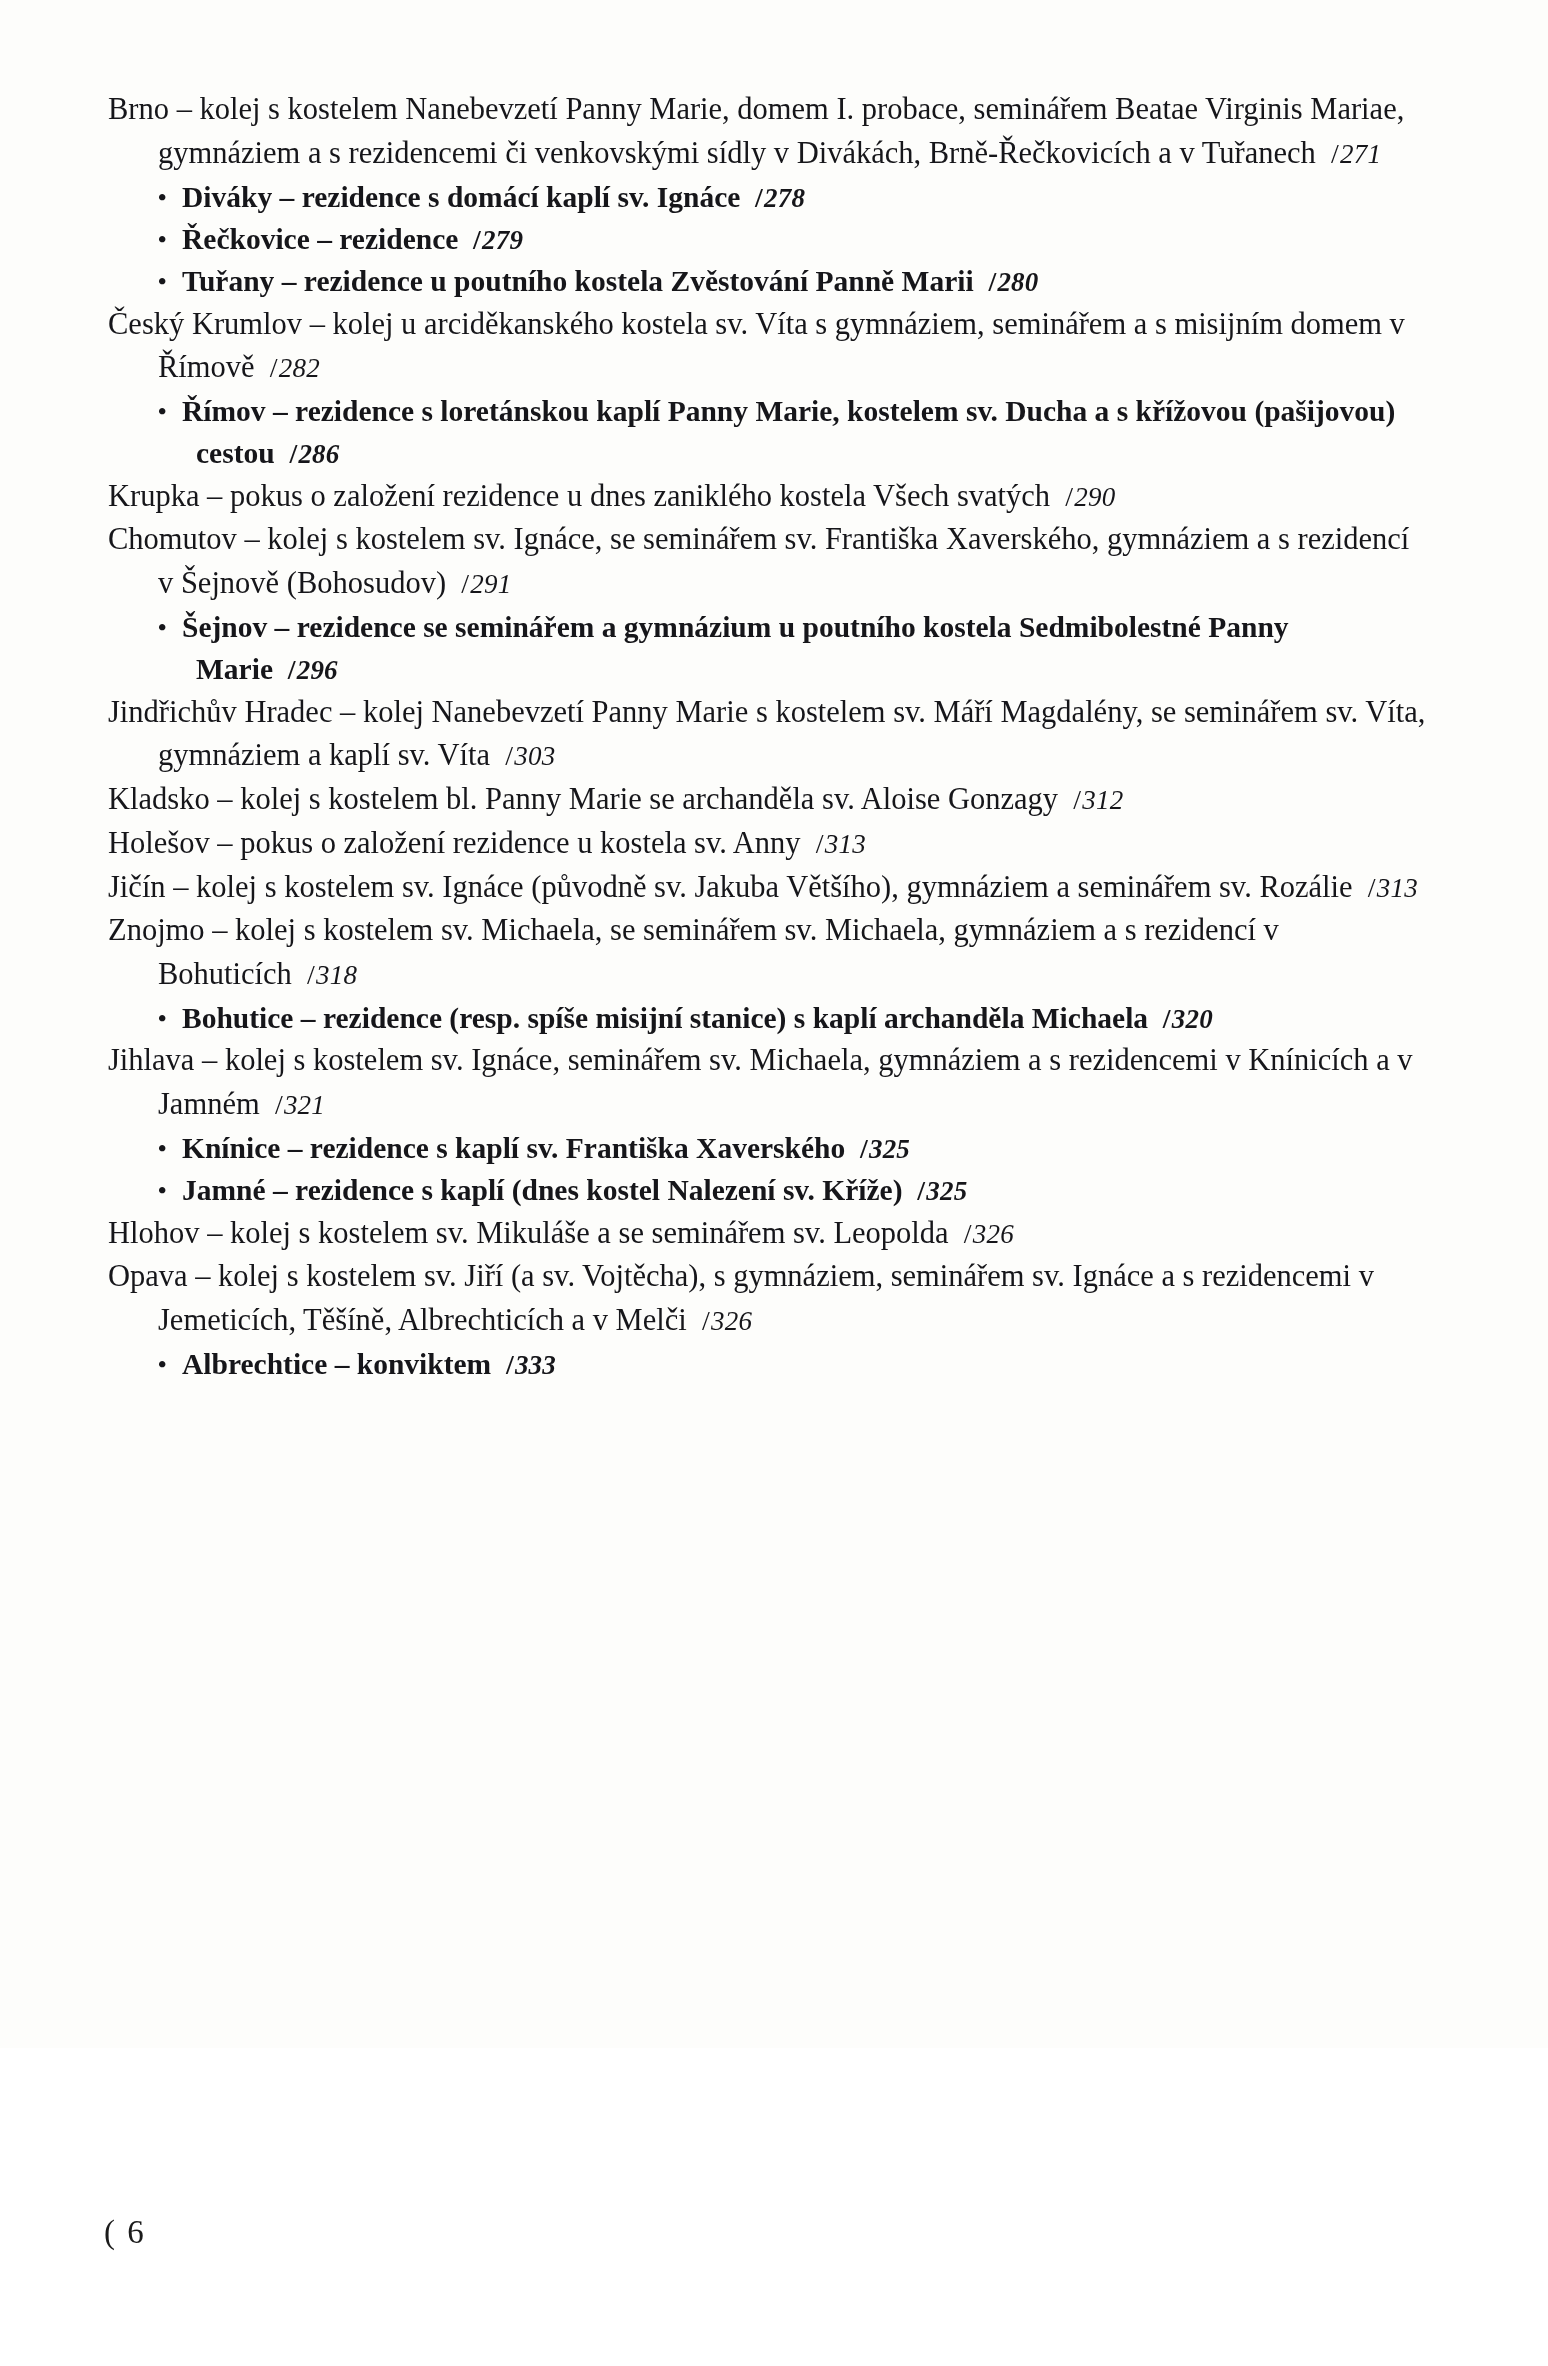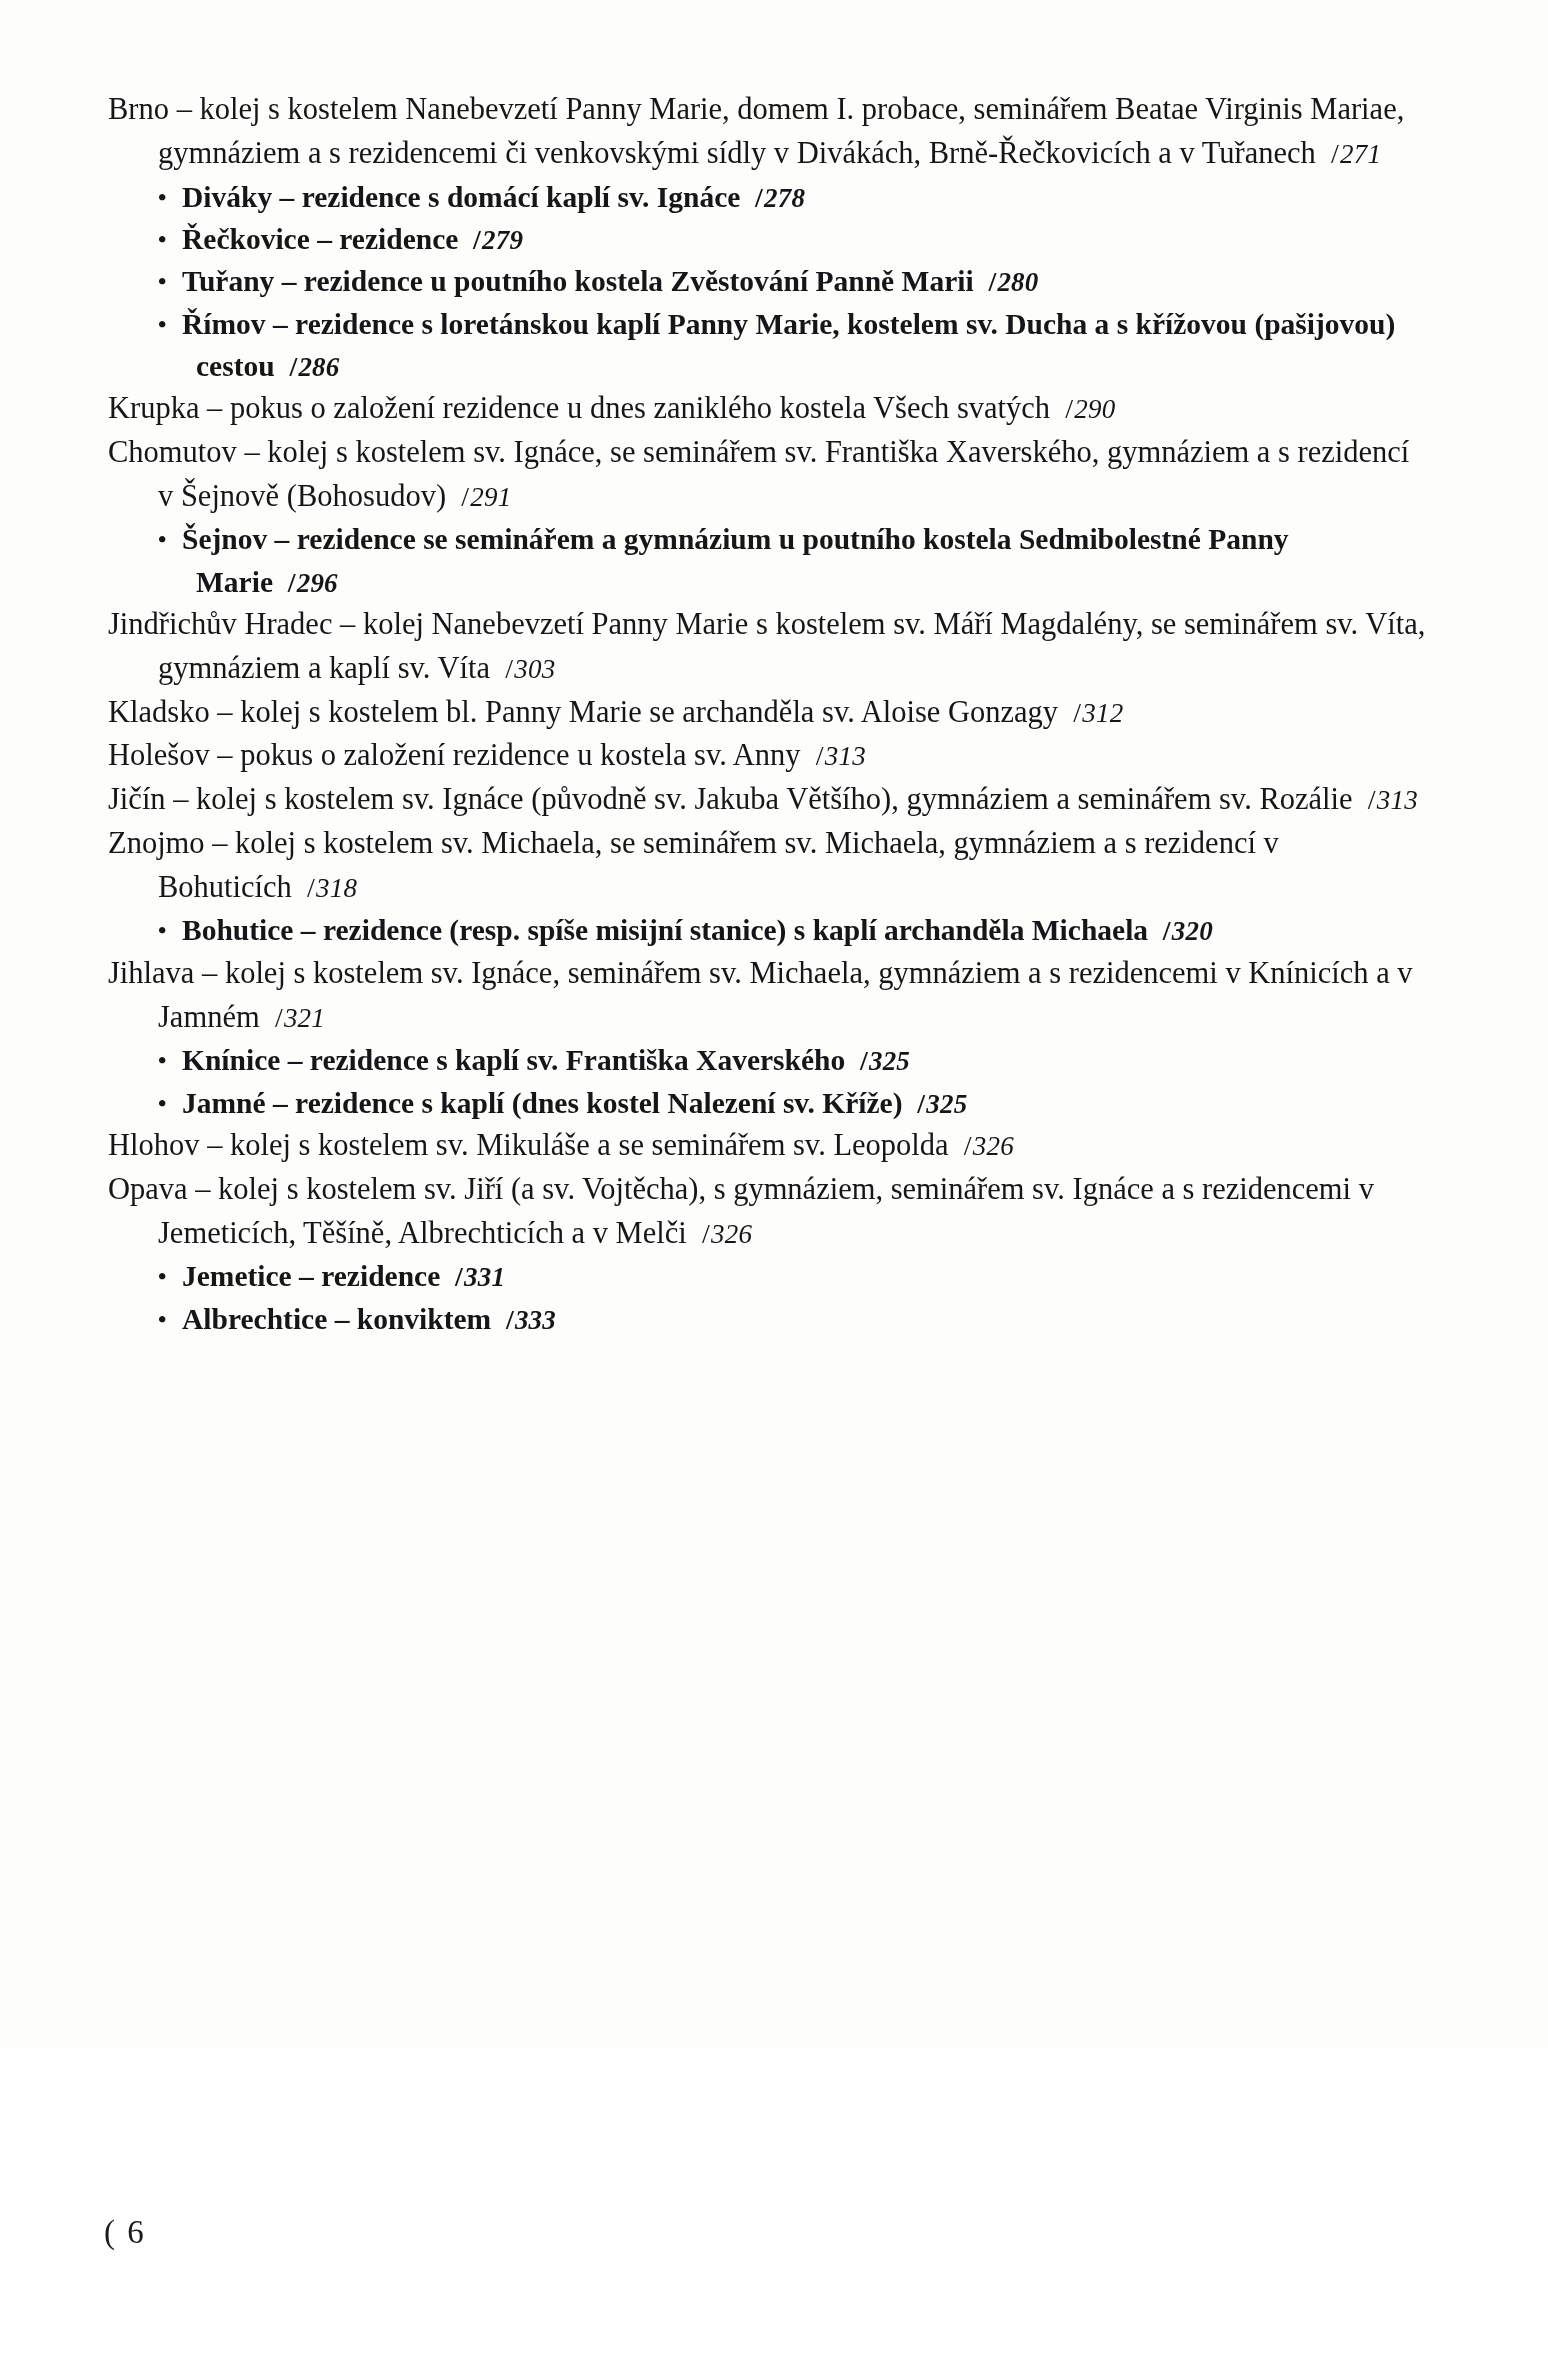--- a/index.html
+++ b/index.html
@@ -84,33 +84,33 @@
 </head>
 <body>
 
 <div class="page">
   <div class="content">
     <ul class="toc-list" id="toc-list">
         <li class="entry"><span class="first"></span><span>Brno – kolej s kostelem Nanebevzetí Panny Marie, domem I. probace, seminářem Beatae Virginis Mariae, gymnáziem a s rezidencemi či venkovskými sídly v Divákách, Brně-Řečkovicích a v Tuřanech</span>&nbsp;&nbsp;<span class="pg"><span class="slash">/</span><span>271</span></span></li>
         <li class="entry sub"><span class="first"><span class="bullet">•</span></span><span>Diváky – rezidence s domácí kaplí sv. Ignáce</span>&nbsp;&nbsp;<span class="pg"><span class="slash">/</span><span>278</span></span></li>
         <li class="entry sub"><span class="first"><span class="bullet">•</span></span><span>Řečkovice – rezidence</span>&nbsp;&nbsp;<span class="pg"><span class="slash">/</span><span>279</span></span></li>
         <li class="entry sub"><span class="first"><span class="bullet">•</span></span><span>Tuřany – rezidence u poutního kostela Zvěstování Panně Marii</span>&nbsp;&nbsp;<span class="pg"><span class="slash">/</span><span>280</span></span></li>
+        <li class="entry"><span class="first"></span><span>Český Krumlov – kolej u arciděkanského kostela sv. Víta s gymnáziem, seminářem a s misijním domem v Římově</span>&nbsp;&nbsp;<span class="pg"><span class="slash">/</span><span>282</span></span></li>
         <li class="entry sub"><span class="first"><span class="bullet">•</span></span><span>Římov – rezidence s loretánskou kaplí Panny Marie, kostelem sv. Ducha a s křížovou (pašijovou) cestou</span>&nbsp;&nbsp;<span class="pg"><span class="slash">/</span><span>286</span></span></li>
         <li class="entry"><span class="first"></span><span>Krupka – pokus o založení rezidence u dnes zaniklého kostela Všech svatých</span>&nbsp;&nbsp;<span class="pg"><span class="slash">/</span><span>290</span></span></li>
         <li class="entry"><span class="first"></span><span>Chomutov – kolej s kostelem sv. Ignáce, se seminářem sv. Františka Xaverského, gymnáziem a s rezidencí v Šejnově (Bohosudov)</span>&nbsp;&nbsp;<span class="pg"><span class="slash">/</span><span>291</span></span></li>
         <li class="entry sub"><span class="first"><span class="bullet">•</span></span><span>Šejnov – rezidence se seminářem a gymnázium u poutního kostela Sedmibolestné Panny Marie</span>&nbsp;&nbsp;<span class="pg"><span class="slash">/</span><span>296</span></span></li>
         <li class="entry"><span class="first"></span><span>Jindřichův Hradec – kolej Nanebevzetí Panny Marie s kostelem sv. Máří Magdalény, se seminářem sv. Víta, gymnáziem a kaplí sv. Víta</span>&nbsp;&nbsp;<span class="pg"><span class="slash">/</span><span>303</span></span></li>
         <li class="entry"><span class="first"></span><span>Kladsko – kolej s kostelem bl. Panny Marie se archanděla sv. Aloise Gonzagy</span>&nbsp;&nbsp;<span class="pg"><span class="slash">/</span><span>312</span></span></li>
         <li class="entry"><span class="first"></span><span>Holešov – pokus o založení rezidence u kostela sv. Anny</span>&nbsp;&nbsp;<span class="pg"><span class="slash">/</span><span>313</span></span></li>
         <li class="entry"><span class="first"></span><span>Jičín – kolej s kostelem sv. Ignáce (původně sv. Jakuba Většího), gymnáziem a seminářem sv. Rozálie</span>&nbsp;&nbsp;<span class="pg"><span class="slash">/</span><span>313</span></span></li>
         <li class="entry"><span class="first"></span><span>Znojmo – kolej s kostelem sv. Michaela, se seminářem sv. Michaela, gymnáziem a s rezidencí v Bohuticích</span>&nbsp;&nbsp;<span class="pg"><span class="slash">/</span><span>318</span></span></li>
         <li class="entry sub"><span class="first"><span class="bullet">•</span></span><span>Bohutice – rezidence (resp. spíše misijní stanice) s kaplí archanděla Michaela</span>&nbsp;&nbsp;<span class="pg"><span class="slash">/</span><span>320</span></span></li>
         <li class="entry"><span class="first"></span><span>Jihlava – kolej s kostelem sv. Ignáce, seminářem sv. Michaela, gymnáziem a s rezidencemi v Knínicích a v Jamném</span>&nbsp;&nbsp;<span class="pg"><span class="slash">/</span><span>321</span></span></li>
         <li class="entry sub"><span class="first"><span class="bullet">•</span></span><span>Knínice – rezidence s kaplí sv. Františka Xaverského</span>&nbsp;&nbsp;<span class="pg"><span class="slash">/</span><span>325</span></span></li>
         <li class="entry sub"><span class="first"><span class="bullet">•</span></span><span>Jamné – rezidence s kaplí (dnes kostel Nalezení sv. Kříže)</span>&nbsp;&nbsp;<span class="pg"><span class="slash">/</span><span>325</span></span></li>
         <li class="entry"><span class="first"></span><span>Hlohov – kolej s kostelem sv. Mikuláše a se seminářem sv. Leopolda</span>&nbsp;&nbsp;<span class="pg"><span class="slash">/</span><span>326</span></span></li>
         <li class="entry"><span class="first"></span><span>Opava – kolej s kostelem sv. Jiří (a sv. Vojtěcha), s gymnáziem, seminářem sv. Ignáce a s rezidencemi v Jemeticích, Těšíně, Albrechticích a v Melči</span>&nbsp;&nbsp;<span class="pg"><span class="slash">/</span><span>326</span></span></li>
-        <li class="entry sub"><span class="first"><span class="bullet">•</span></span><span>Jemetice – rezidence</span>&nbsp;&nbsp;<span class="pg"><span class="slash">/</span><span>331</span></span></li>
         <li class="entry sub"><span class="first"><span class="bullet">•</span></span><span>Albrechtice – konviktem</span>&nbsp;&nbsp;<span class="pg"><span class="slash">/</span><span>333</span></span></li>
       </ul>
   </div>
   <div class="folio">( 6</div>
 </div>
 
 </body></html>

